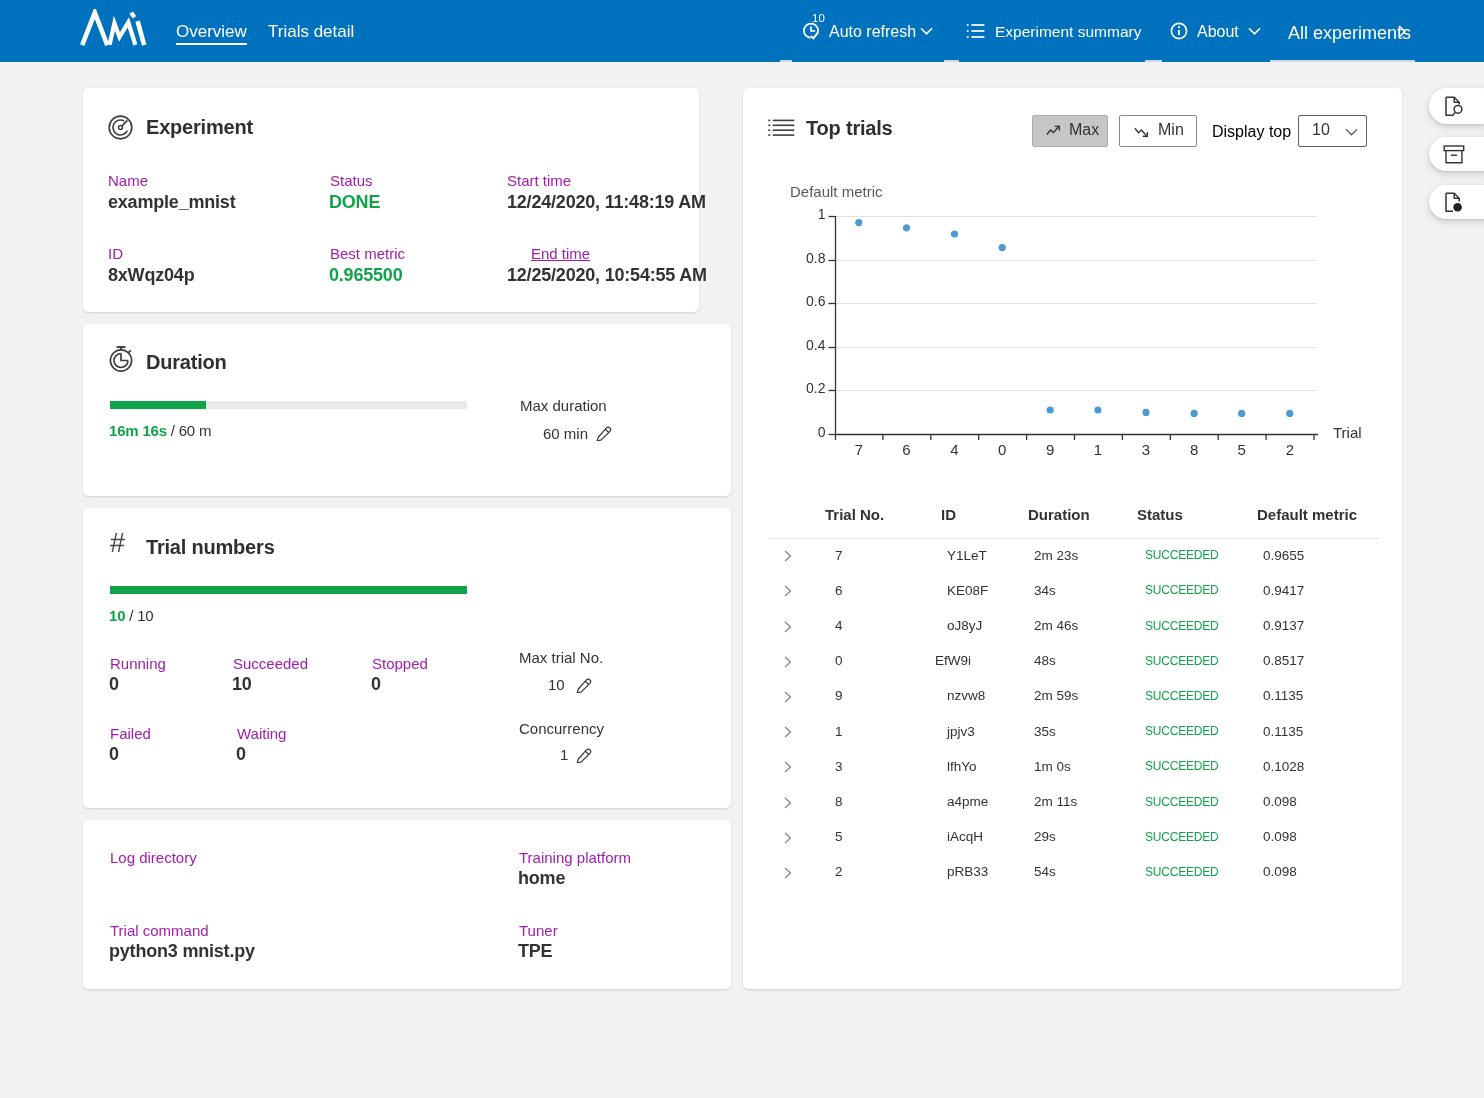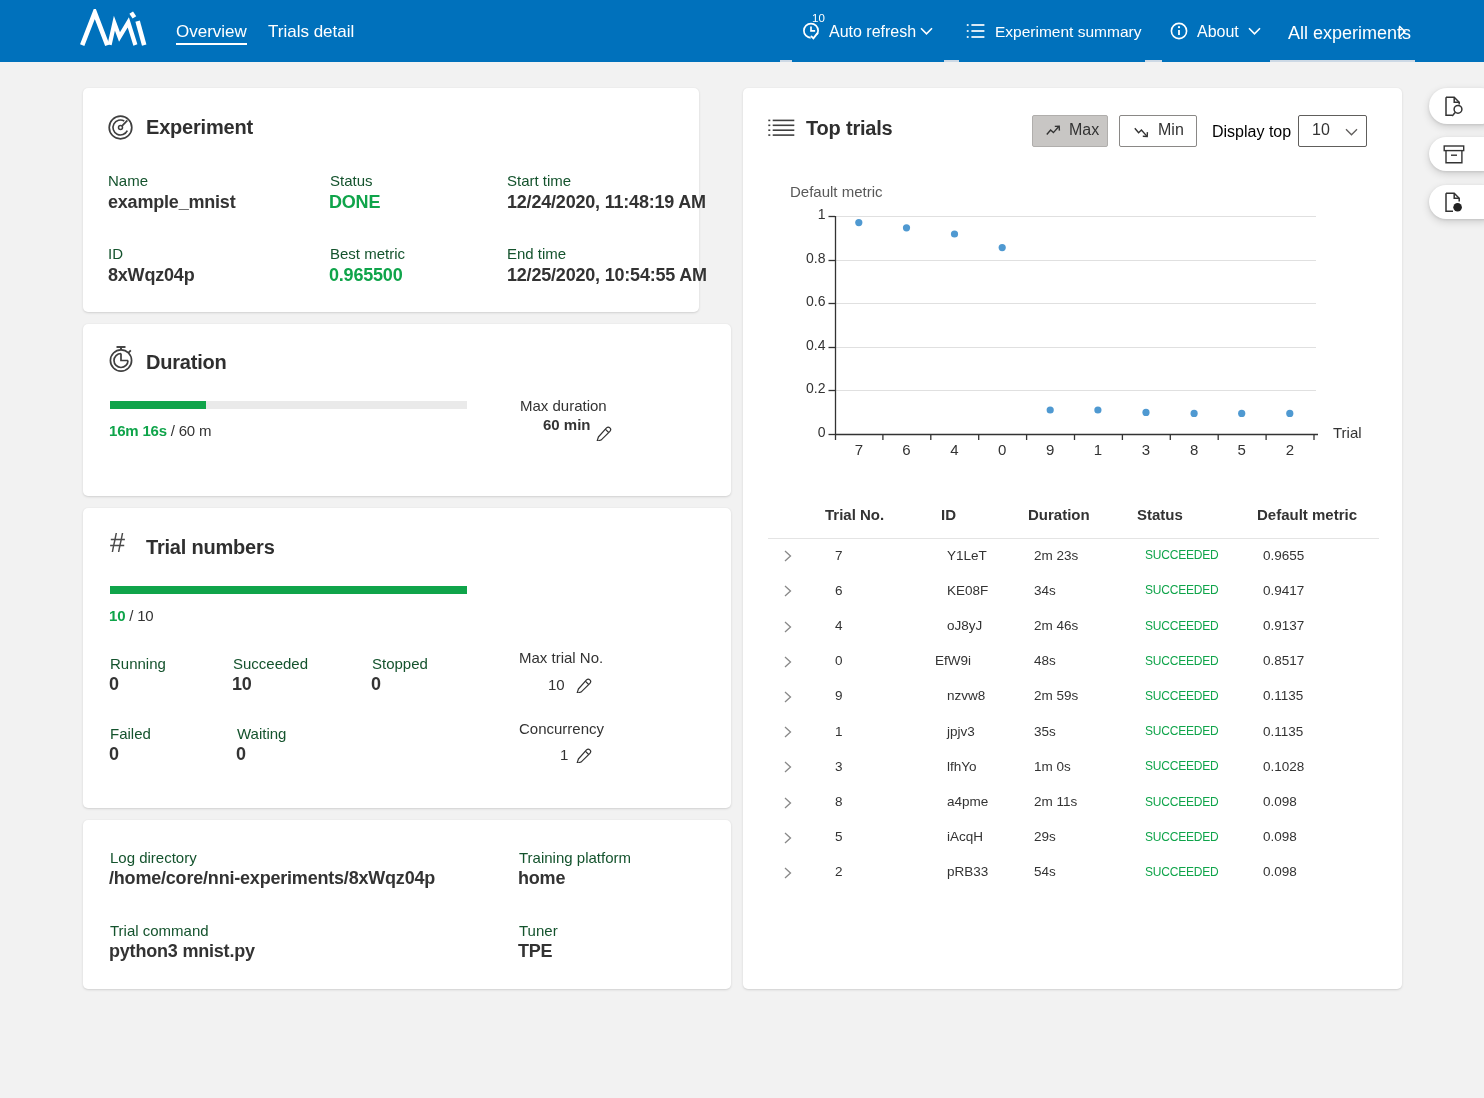--- a/index.html
+++ b/index.html
@@ -11,21 +11,21 @@
 .hgap { position:absolute; top:60px; height:2px; background:#cdd9e5; }
 #header .navtxt { position:absolute; top:22px; color:#fff; font-size:17px; }
 
 .card { position:absolute; background:#fff; border-radius:5px; box-shadow:0 1px 3px rgba(0,0,0,0.09), 0 0.5px 1.5px rgba(0,0,0,0.06); }
 #card-exp { left:83px; top:88px; width:616px; height:224px; }
 #card-dur { left:83px; top:324px; width:648px; height:172px; }
 #card-num { left:83px; top:508px; width:648px; height:300px; }
 #card-log { left:83px; top:820px; width:648px; height:169px; }
 #card-top { left:743px; top:88px; width:659px; height:901px; }
 .ctitle { position:absolute; font-size:20px; font-weight:700; color:#2f2f2f; letter-spacing:-0.2px; }
-.lbl { position:absolute; font-size:15px; color:#14532d; white-space:nowrap; }
+.lbl { position:absolute; font-size:15px; color:#a21caf; white-space:nowrap; }
 .val { position:absolute; font-size:18px; font-weight:700; color:#333; white-space:nowrap; letter-spacing:-0.2px; }
 .dlbl { position:absolute; font-size:15px; color:#333; white-space:nowrap; }
 .green { color:#0fa44a; }
 .bar { position:absolute; height:8px; background:#eaeaea; }
 .bar > div { height:8px; background:#0fa44a; }
 
 .fab { position:absolute; left:1429px; width:70px; background:#fff; border-radius:18px; box-shadow:0 3px 8px rgba(0,0,0,0.14), 0 1px 3px rgba(0,0,0,0.10); }
 
 .btn { position:absolute; top:27px; height:32px; border-radius:2px; font-size:16px; color:#333; }
 .succ { color:#0fa44a; font-size:12px; letter-spacing:-0.2px; white-space:nowrap; }
@@ -103,39 +103,39 @@
     <div class="lbl" style="left:25px;top:84px;">Name</div>
     <div class="val" style="left:25px;top:104px;">example_mnist</div>
     <div class="lbl" style="left:247px;top:84px;">Status</div>
     <div class="val green" style="left:246px;top:104px;">DONE</div>
     <div class="lbl" style="left:424px;top:84px;">Start time</div>
     <div class="val" style="left:424px;top:104px;">12/24/2020, 11:48:19 AM</div>
     <div class="lbl" style="left:25px;top:157px;">ID</div>
     <div class="val" style="left:25px;top:177px;">8xWqz04p</div>
     <div class="lbl" style="left:247px;top:157px;text-align:right;">Best metric</div>
     <div class="val green" style="left:246px;top:177px;">0.965500</div>
-    <div class="lbl" style="left:424px;top:157px;">End time</div>
+    <div class="lbl" style="left:448px;top:157px;text-decoration:underline;">End time</div>
     <div class="val" style="left:424px;top:177px;">12/25/2020, 10:54:55 AM</div>
   </div>
   <div class="card" id="card-dur">
     <svg class="abs" style="left:26px;top:21px;" width="25" height="27" viewBox="0 0 25 27">
       <circle cx="12" cy="15.5" r="10.6" stroke="#3f3f3f" stroke-width="1.7" fill="none"></circle>
       <line x1="7.5" y1="2.0" x2="16.5" y2="2.0" stroke="#3f3f3f" stroke-width="1.9"></line>
       <line x1="12" y1="2.0" x2="12" y2="4.9" stroke="#3f3f3f" stroke-width="1.9"></line>
       <line x1="19.3" y1="7.8" x2="21.8" y2="5.3" stroke="#3f3f3f" stroke-width="1.8"></line>
       <path d="M 19.0 15.5 A 7 7 0 1 1 12 8.5" stroke="#3f3f3f" stroke-width="1.7" fill="none"></path>
       <polyline points="12,8.5 12,15.5 19.0,15.5" stroke="#3f3f3f" stroke-width="1.7" fill="none"></polyline>
     </svg>
     <div class="ctitle" style="left:63px;top:27px;">Duration</div>
     <div class="bar" style="left:27px;top:77px;width:357px;">
         <div style="width:96px;"></div>
       </div>
     <div class="val green" style="left:26px;top:98px;font-size:15px;">16m 16s <span style="color:#333;font-weight:400;">/ 60 m</span></div>
     <div class="dlbl" style="left:437px;top:73px;">Max duration</div>
-    <div class="dlbl" style="left:460px;top:92px;font-weight:bold;">60 min</div>
+    <div class="dlbl" style="left:460px;top:101px;">60 min</div>
     <svg class="abs" style="left:512px;top:100px;" width="17" height="17" viewBox="0 0 17 17">
       <path d="M11.5 3.9 a2.4 2.4 0 0 1 3.4 3.4 l-8.6 8.6 -4.2 1.3 1.3 -4.2 z" fill="none" stroke="#333" stroke-width="1.2" stroke-linejoin="round"></path>
       <line x1="10.3" y1="5.1" x2="13.7" y2="8.5" stroke="#333" stroke-width="1.2"></line>
     </svg>
   </div>
   <div class="card" id="card-num">
     <div class="abs" style="left:27px;top:20px;font-size:27px;color:#4a4a4a;">#</div>
     <div class="ctitle" style="left:63px;top:28px;">Trial numbers</div>
     <div class="bar" style="left:27px;top:78px;width:357px;">
         <div style="width:357px;"></div>
@@ -159,21 +159,20 @@
     </svg>
     <div class="dlbl" style="left:436px;top:212px;">Concurrency</div>
     <div class="dlbl" style="left:477px;top:238px;">1</div>
     <svg class="abs" style="left:492px;top:238px;" width="17" height="17" viewBox="0 0 17 17">
       <path d="M11.5 3.9 a2.4 2.4 0 0 1 3.4 3.4 l-8.6 8.6 -4.2 1.3 1.3 -4.2 z" fill="none" stroke="#333" stroke-width="1.2" stroke-linejoin="round"></path>
       <line x1="10.3" y1="5.1" x2="13.7" y2="8.5" stroke="#333" stroke-width="1.2"></line>
     </svg>
   </div>
   <div class="card" id="card-log">
     <div class="lbl" style="left:27px;top:29px;">Log directory</div>
-    <div class="val" style="left:26px;top:48px;">/home/core/nni-experiments/8xWqz04p</div>
     <div class="lbl" style="left:436px;top:29px;">Training platform</div>
     <div class="val" style="left:435px;top:48px;">home</div>
     <div class="lbl" style="left:27px;top:102px;">Trial command</div>
     <div class="val" style="left:26px;top:121px;">python3 mnist.py</div>
     <div class="lbl" style="left:436px;top:102px;">Tuner</div>
     <div class="val" style="left:435px;top:121px;">TPE</div>
   </div>
   <div class="fab" style="top:88px;height:36px;">
     <svg class="abs" style="left:14px;top:8px;" width="22" height="21" viewBox="0 0 22 21">
       <path d="M3 1.2 H11.2 L16.2 6.2 V8.6" fill="none" stroke="#333" stroke-width="1.5"></path>

